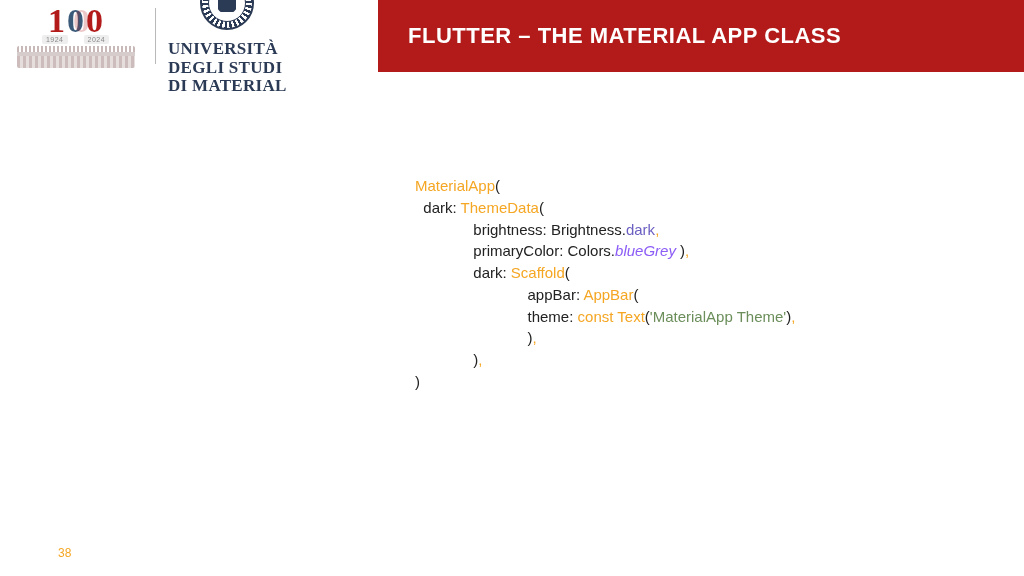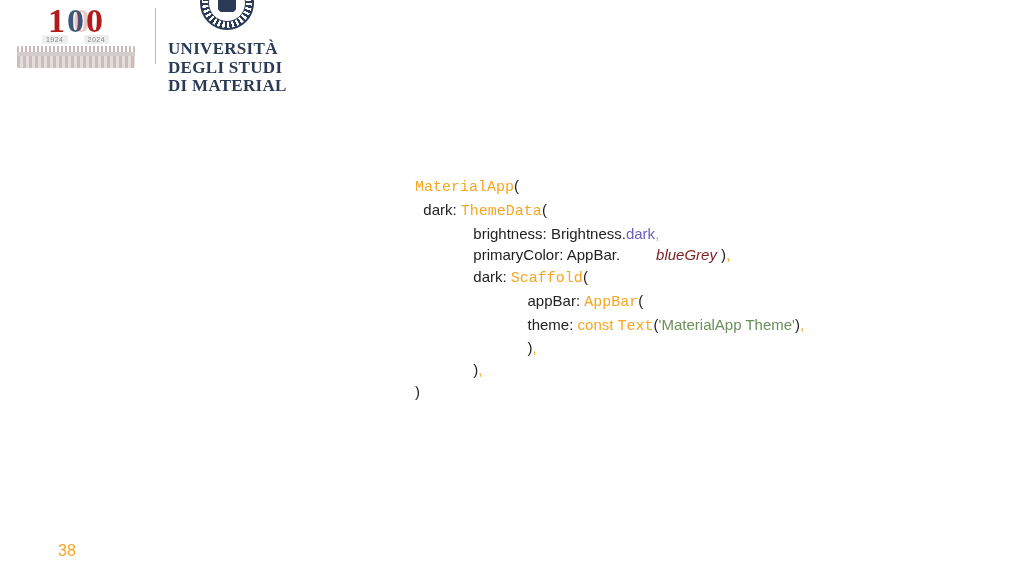--- a/index.html
+++ b/index.html
@@ -159,33 +159,33 @@
     .code-block {
       position: absolute;
       left: 415px;
       top: 175px;
       font-family: Arial, Helvetica, sans-serif;
       font-size: 15px;
       line-height: 1.45;
       color: #222;
       white-space: pre;
     }
-    .c-class    { color: #f5a623; font-family: Liberation Mono, monospace; }      
+    .c-class    { color: #f5a623; }      
     .c-keyword  { color: #f5a623; }      
     .c-member   { color: #6a5fc1; }      
-    .c-italic   { color: #7f1d1d; font-style: italic; margin-left: 36px; } 
+    .c-italic   { color: #8b5cf6; font-style: italic; } 
     .c-punct    { color: #f5a623; }      
     .c-string   { color: #6b8e5a; }      
 
     
     .page-number {
       position: absolute;
       left: 58px;
       bottom: 16px;
-      font-size: 16px;
+      font-size: 12px;
       color: #f5a623;
     }
   </style>
 </head>
 <body>
 
 <div class="header">
 
   <div class="logo-block">
 
@@ -208,27 +208,30 @@
       <div class="seal"></div>
       <div class="uni-name">
         <span>UNIVERSITÀ</span>
         <span>DEGLI STUDI</span>
         <span>DI MATERIAL</span>
       </div>
     </div>
 
   </div>
 
+  <div class="title-bar">
+    <h1>FLUTTER – THE MATERIAL APP CLASS</h1>
+  </div>
 
 </div>
 
 <div class="code-block"><span class="c-class">MaterialApp</span><span>(</span>
 <span>  dark: </span><span class="c-class">ThemeData</span><span>(</span>
 <span>              brightness: Brightness.</span><span class="c-member">dark</span><span class="c-punct">,</span>
-<span>              primaryColor: AppBar.</span><span class="c-italic">blueGrey</span><span> )</span><span class="c-punct">,</span>
+<span>              primaryColor: Colors.</span><span class="c-italic">blueGrey</span><span> )</span><span class="c-punct">,</span>
 <span>              dark: </span><span class="c-class">Scaffold</span><span>(</span>
 <span>                           appBar: </span><span class="c-class">AppBar</span><span>(</span>
 <span>                           theme: </span><span class="c-keyword">const</span><span> </span><span class="c-class">Text</span><span>(</span><span class="c-string">'MaterialApp Theme'</span><span>)</span><span class="c-punct">,</span>
 <span>                           )</span><span class="c-punct">,</span>
 <span>              )</span><span class="c-punct">,</span>
 <span>)</span></div>
 
 <div class="page-number">38</div>
 
 </body></html>

